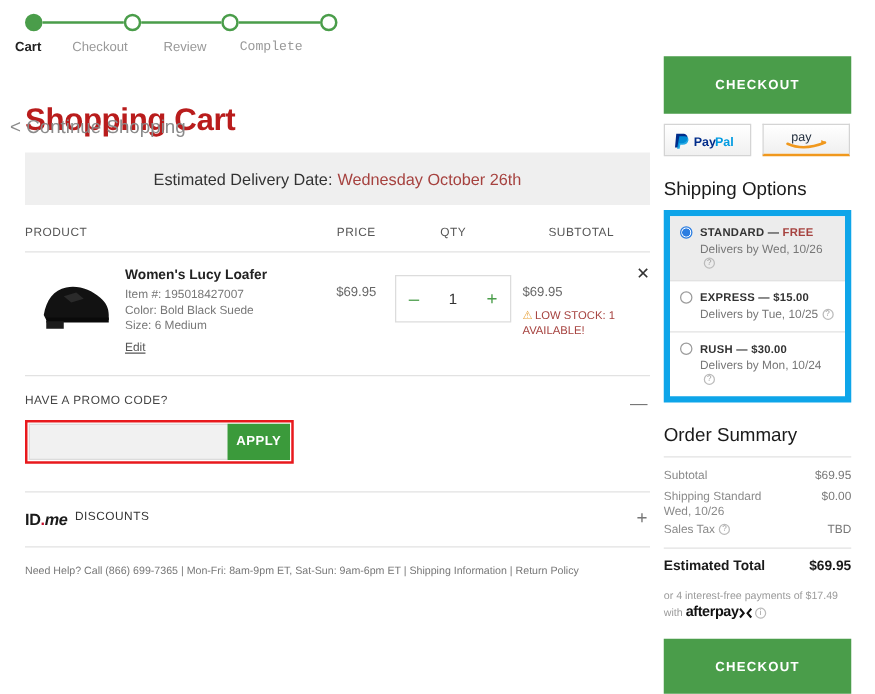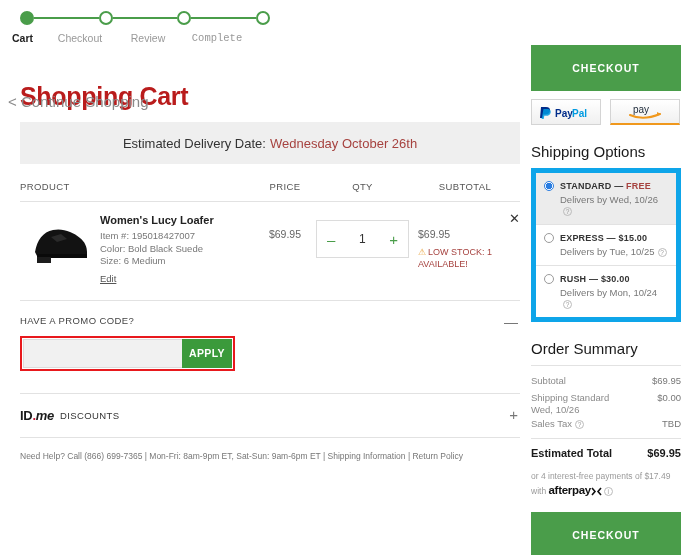--- a/index.html
+++ b/index.html
@@ -76,21 +76,21 @@
   .remove-x { position: absolute; right: 0px; top: 10px; font-size: 13px; color: #333; cursor: pointer; line-height: 1; }
 
   
   .promo-sec { padding-top: 14px; border-bottom: 1px solid #e2e2e2; padding-bottom: 22px; position: relative; }
   .promo-label { font-size: 9.5px; color: #444; letter-spacing: 0.4px; }
   .collapse-sign { position: absolute; right: 2px; top: 14px; font-size: 14px; color: #777; line-height: 1; cursor: pointer; }
   .promo-wrap { margin-top: 10px; width: 215px; border: 2px solid #e8191d; padding: 1px; display: flex; }
   .promo-input { flex: 1 1 auto; height: 29px; border: 1px solid #dcdcdc; border-right: none; background: #f1f1f1; font-size: 11px; padding: 0 8px; outline: none; color: #333; font-family: "Liberation Sans", sans-serif; }
   .apply-btn { width: 54px; height: 29px; background: #3b9a3b; color: #fff; border: none; font-size: 10.5px; font-weight: bold; letter-spacing: 0.4px; cursor: pointer; font-family: "Liberation Sans", sans-serif; }
 
-  .idme-sec { padding: 14px 0 14px 0; border-bottom: 1px solid #e2e2e2; position: relative; display: flex; align-items: center; }
+  .idme-sec { padding: 14px 0 14px 0; border-bottom: 1px solid #e2e2e2; position: relative; display: flex; align-items: flex-start; }
   .idme-logo { font-size: 13px; font-weight: bold; color: #1a1a1a; letter-spacing: -0.3px; }
   .idme-logo .dot { color: #c8102e; }
   .idme-logo .me { font-style: italic; font-weight: bold; }
   .idme-text { font-size: 9.5px; color: #333; letter-spacing: 0.4px; margin-left: 6px; }
   .plus-sign { position: absolute; right: 2px; top: 12px; font-size: 15px; color: #777; cursor: pointer; }
 
   .help-line { padding-top: 13px; font-size: 8.5px; color: #777; }
 
   
   .right-col { position: absolute; left: 531px; top: 45px; width: 150px; }

